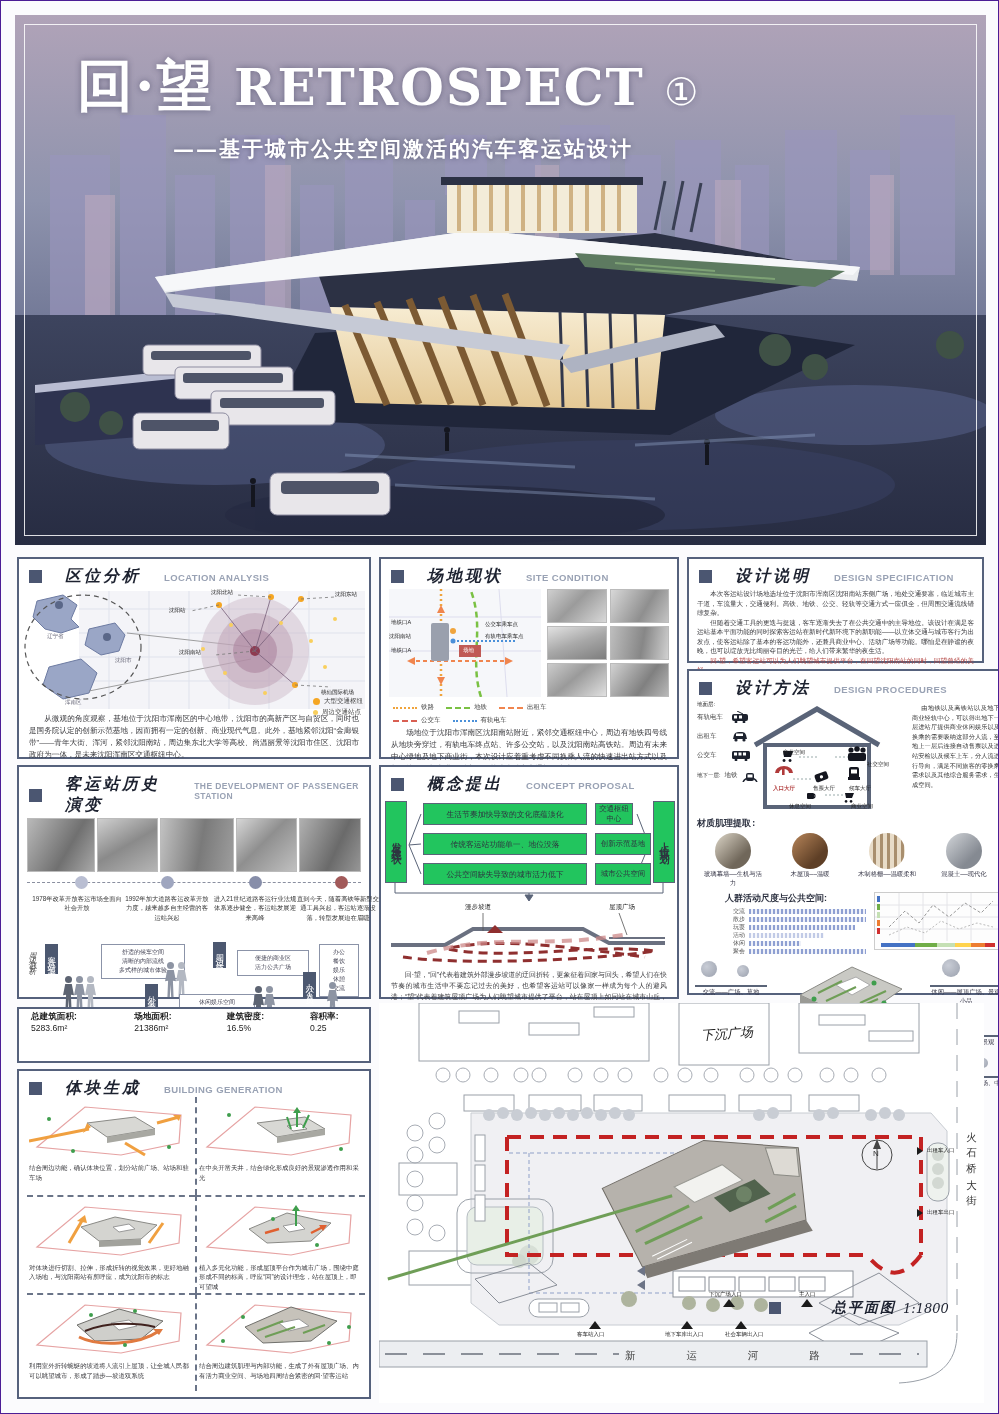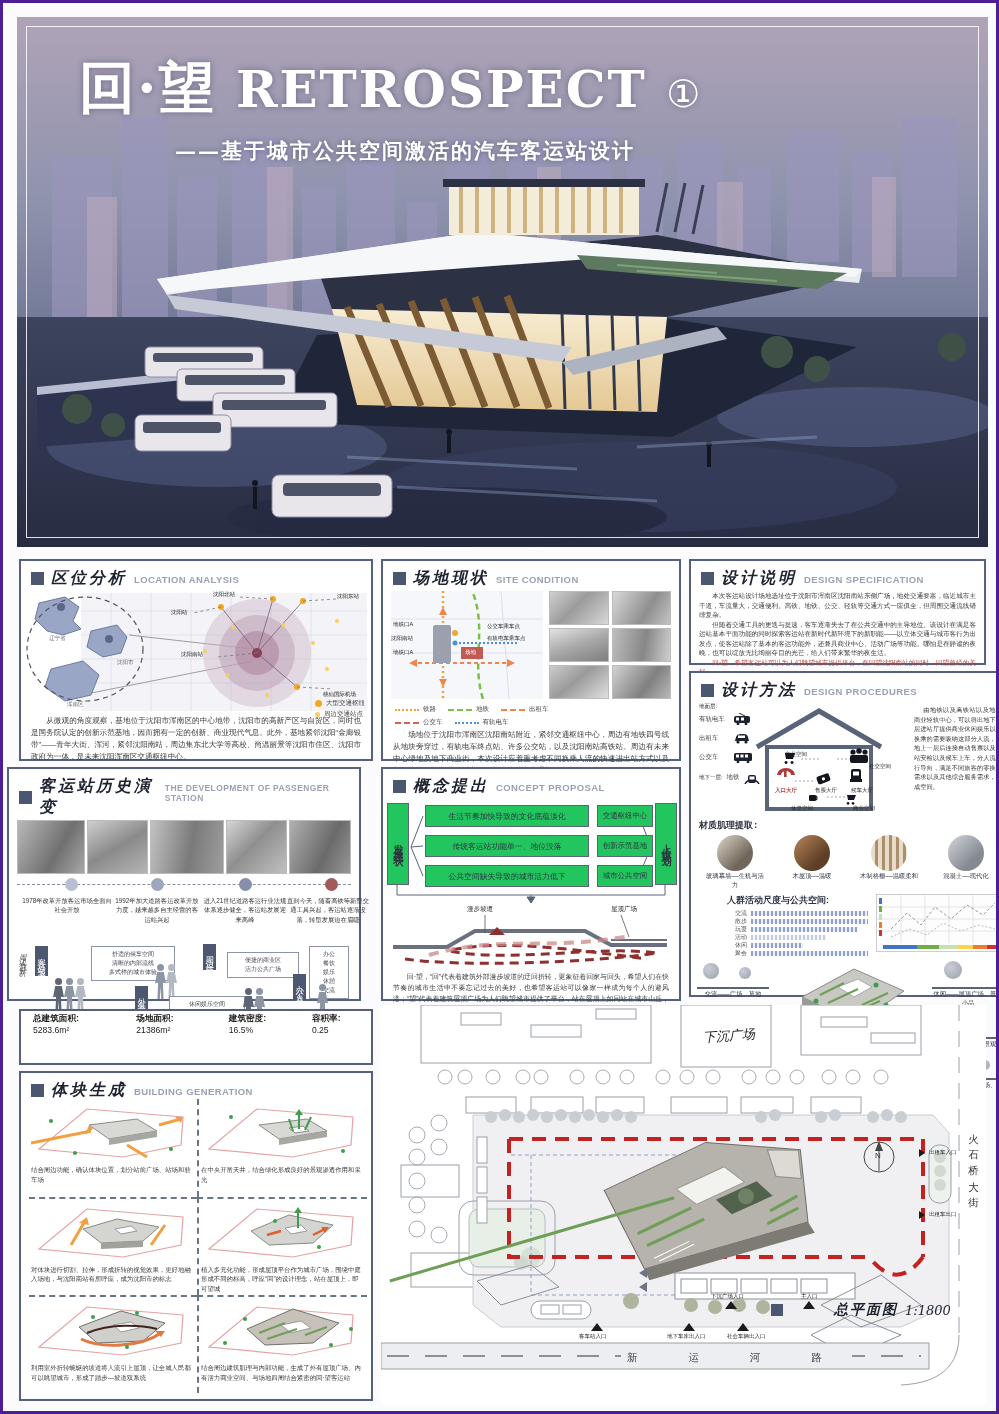--- a/index.html
+++ b/index.html
@@ -1,19 +1,19 @@
 <!DOCTYPE html>
 <html><head>
 <meta charset="utf-8">
 <style>
   html,body{margin:0;padding:0;background:#e9e9ec;}
-  #poster{position:relative;width:999px;height:1414px;background:#fbfbfd;font-family:"Liberation Sans",sans-serif;border:3px solid #4c1d95;box-sizing:border-box;overflow:hidden;padding-left:24px;}
+  #poster{position:relative;width:999px;height:1414px;background:#fbfbfd;font-family:"Liberation Sans",sans-serif;border:1px solid #4c1d95;box-sizing:border-box;overflow:hidden;padding-left:24px;}
   
   .sec{position:absolute;background:#fff;border:2px solid #55617c;box-sizing:border-box;}
-  .sec-head{display:flex;align-items:baseline;gap:7px;padding:7px 10px 2px 10px;}
+  .sec-head{display:flex;align-items:baseline;gap:23px;padding:7px 10px 2px 10px;}
   .sq{width:13px;height:13px;background:#4b5671;align-self:center;flex:none;}
   .zh{font-family:"DejaVu Serif",serif;font-weight:bold;font-style:italic;font-size:16px;letter-spacing:3px;color:#1d2230;}
   .en{font-weight:bold;font-size:9.5px;color:#99a2b4;letter-spacing:.4px;}
   .body-text{font-size:7.6px;color:#3a3a3e;line-height:1.6;text-align:justify;text-indent:2em;padding:2px 10px;}
   .red{color:#b34441;}
   
   #hero{position:absolute;left:14px;top:14px;width:971px;height:530px;overflow:hidden;}
   #hero .inner-frame{position:absolute;inset:9px;border:1.5px solid rgba(255,255,255,.85);pointer-events:none;z-index:5;}
   #hero-title{position:absolute;left:62px;top:34px;z-index:4;color:#fff;}
   #hero-title .t1{font-family:"DejaVu Serif",serif;font-weight:bold;font-size:50px;letter-spacing:2px;text-shadow:0 0 6px rgba(40,40,70,.45);}
@@ -634,21 +634,21 @@
             <div class="pic">
               <span class="tree" style="left:8px;top:2px;width:15px;height:15px;"></span>
               <span class="tree" style="left:48px;top:8px;width:10px;height:10px;"></span>
             </div>
             <div class="mini-cap">散步——骑道、广场、中庭</div>
           </div>
       </div>
     </div>
   </div>
 
-  <div class="sec" style="left:4px;top:764px;width:354px;height:234px;">
+  <div class="sec" style="left:16px;top:764px;width:354px;height:234px;">
     <div class="sec-head">
         <span class="sq"></span>
       <span class="zh">客运站历史演变</span>
       <span class="en" style="font-size:8.5px;">THE DEVELOPMENT OF PASSENGER STATION</span>
       </div>
     <div style="display:flex;gap:2px;padding:0 8px;">
       <div class="photo" style="flex:1.1;height:52px;background:linear-gradient(120deg,#b9b9b9,#707070 60%,#a8a8a8);"></div>
       <div class="photo" style="flex:1;height:52px;background:linear-gradient(150deg,#cfcfcf,#8a8a8a 50%,#b5b5b5);"></div>
       <div class="photo" style="flex:1.2;height:52px;background:linear-gradient(100deg,#c2c2c2,#7a7a7a 55%,#9d9d9d);"></div>
       <div class="photo" style="flex:1;height:52px;background:linear-gradient(135deg,#d6d6d6,#8f8f8f 45%,#c0c0c0);"></div>
@@ -709,21 +709,21 @@
           <path d="M14,86 L14,96 L148,96"></path>
             <path d="M282,86 L282,96 L148,96"></path>
           <path d="M148,96 L148,102"></path>
             <polygon points="148,104 144,98 152,98" fill="#5a6478"></polygon>
         </g>
       </svg>
       <div class="cbox vert" style="left:4px;top:4px;width:22px;height:82px;">发展现状</div>
       <div class="cbox" style="left:42px;top:6px;width:164px;height:22px;font-size:7.8px;">生活节奏加快导致的文化底蕴淡化</div>
       <div class="cbox" style="left:42px;top:36px;width:164px;height:22px;font-size:7.8px;">传统客运站功能单一、地位没落</div>
       <div class="cbox" style="left:42px;top:66px;width:164px;height:22px;font-size:7.8px;">公共空间缺失导致的城市活力低下</div>
-      <div class="cbox" style="left:214px;top:6px;width:56px;height:22px;font-size:7.4px;">交通枢纽中心</div>
+      <div class="cbox" style="left:214px;top:6px;width:38px;height:22px;font-size:7.4px;">交通枢纽中心</div>
       <div class="cbox" style="left:214px;top:36px;width:56px;height:22px;font-size:7.4px;">创新示范基地</div>
       <div class="cbox" style="left:214px;top:66px;width:56px;height:22px;font-size:7.4px;">城市公共空间</div>
       <div class="cbox vert" style="left:272px;top:4px;width:22px;height:82px;">上位规划</div>
     </div>
     <div style="position:relative;height:62px;margin:4px 6px 0 6px;">
       <svg width="284" height="62" viewBox="0 0 284 62">
         <polyline points="4,40 58,40 86,24 196,24 222,38 278,38" fill="none" stroke="#6a7080" stroke-width="4"></polyline>
         <line x1="222" y1="33" x2="278" y2="33" stroke="#6a7080" stroke-width="2"></line>
         <path d="M16,52 C70,60 200,56 268,46 C210,38 120,56 60,44 C110,30 210,46 258,52" fill="none" stroke="#8f2f2f" stroke-width="3" stroke-dasharray="9 6"></path>
         <path d="M40,48 C110,28 150,44 236,30" fill="none" stroke="#c88" stroke-width="4" stroke-dasharray="10 7" opacity=".75"></path>

